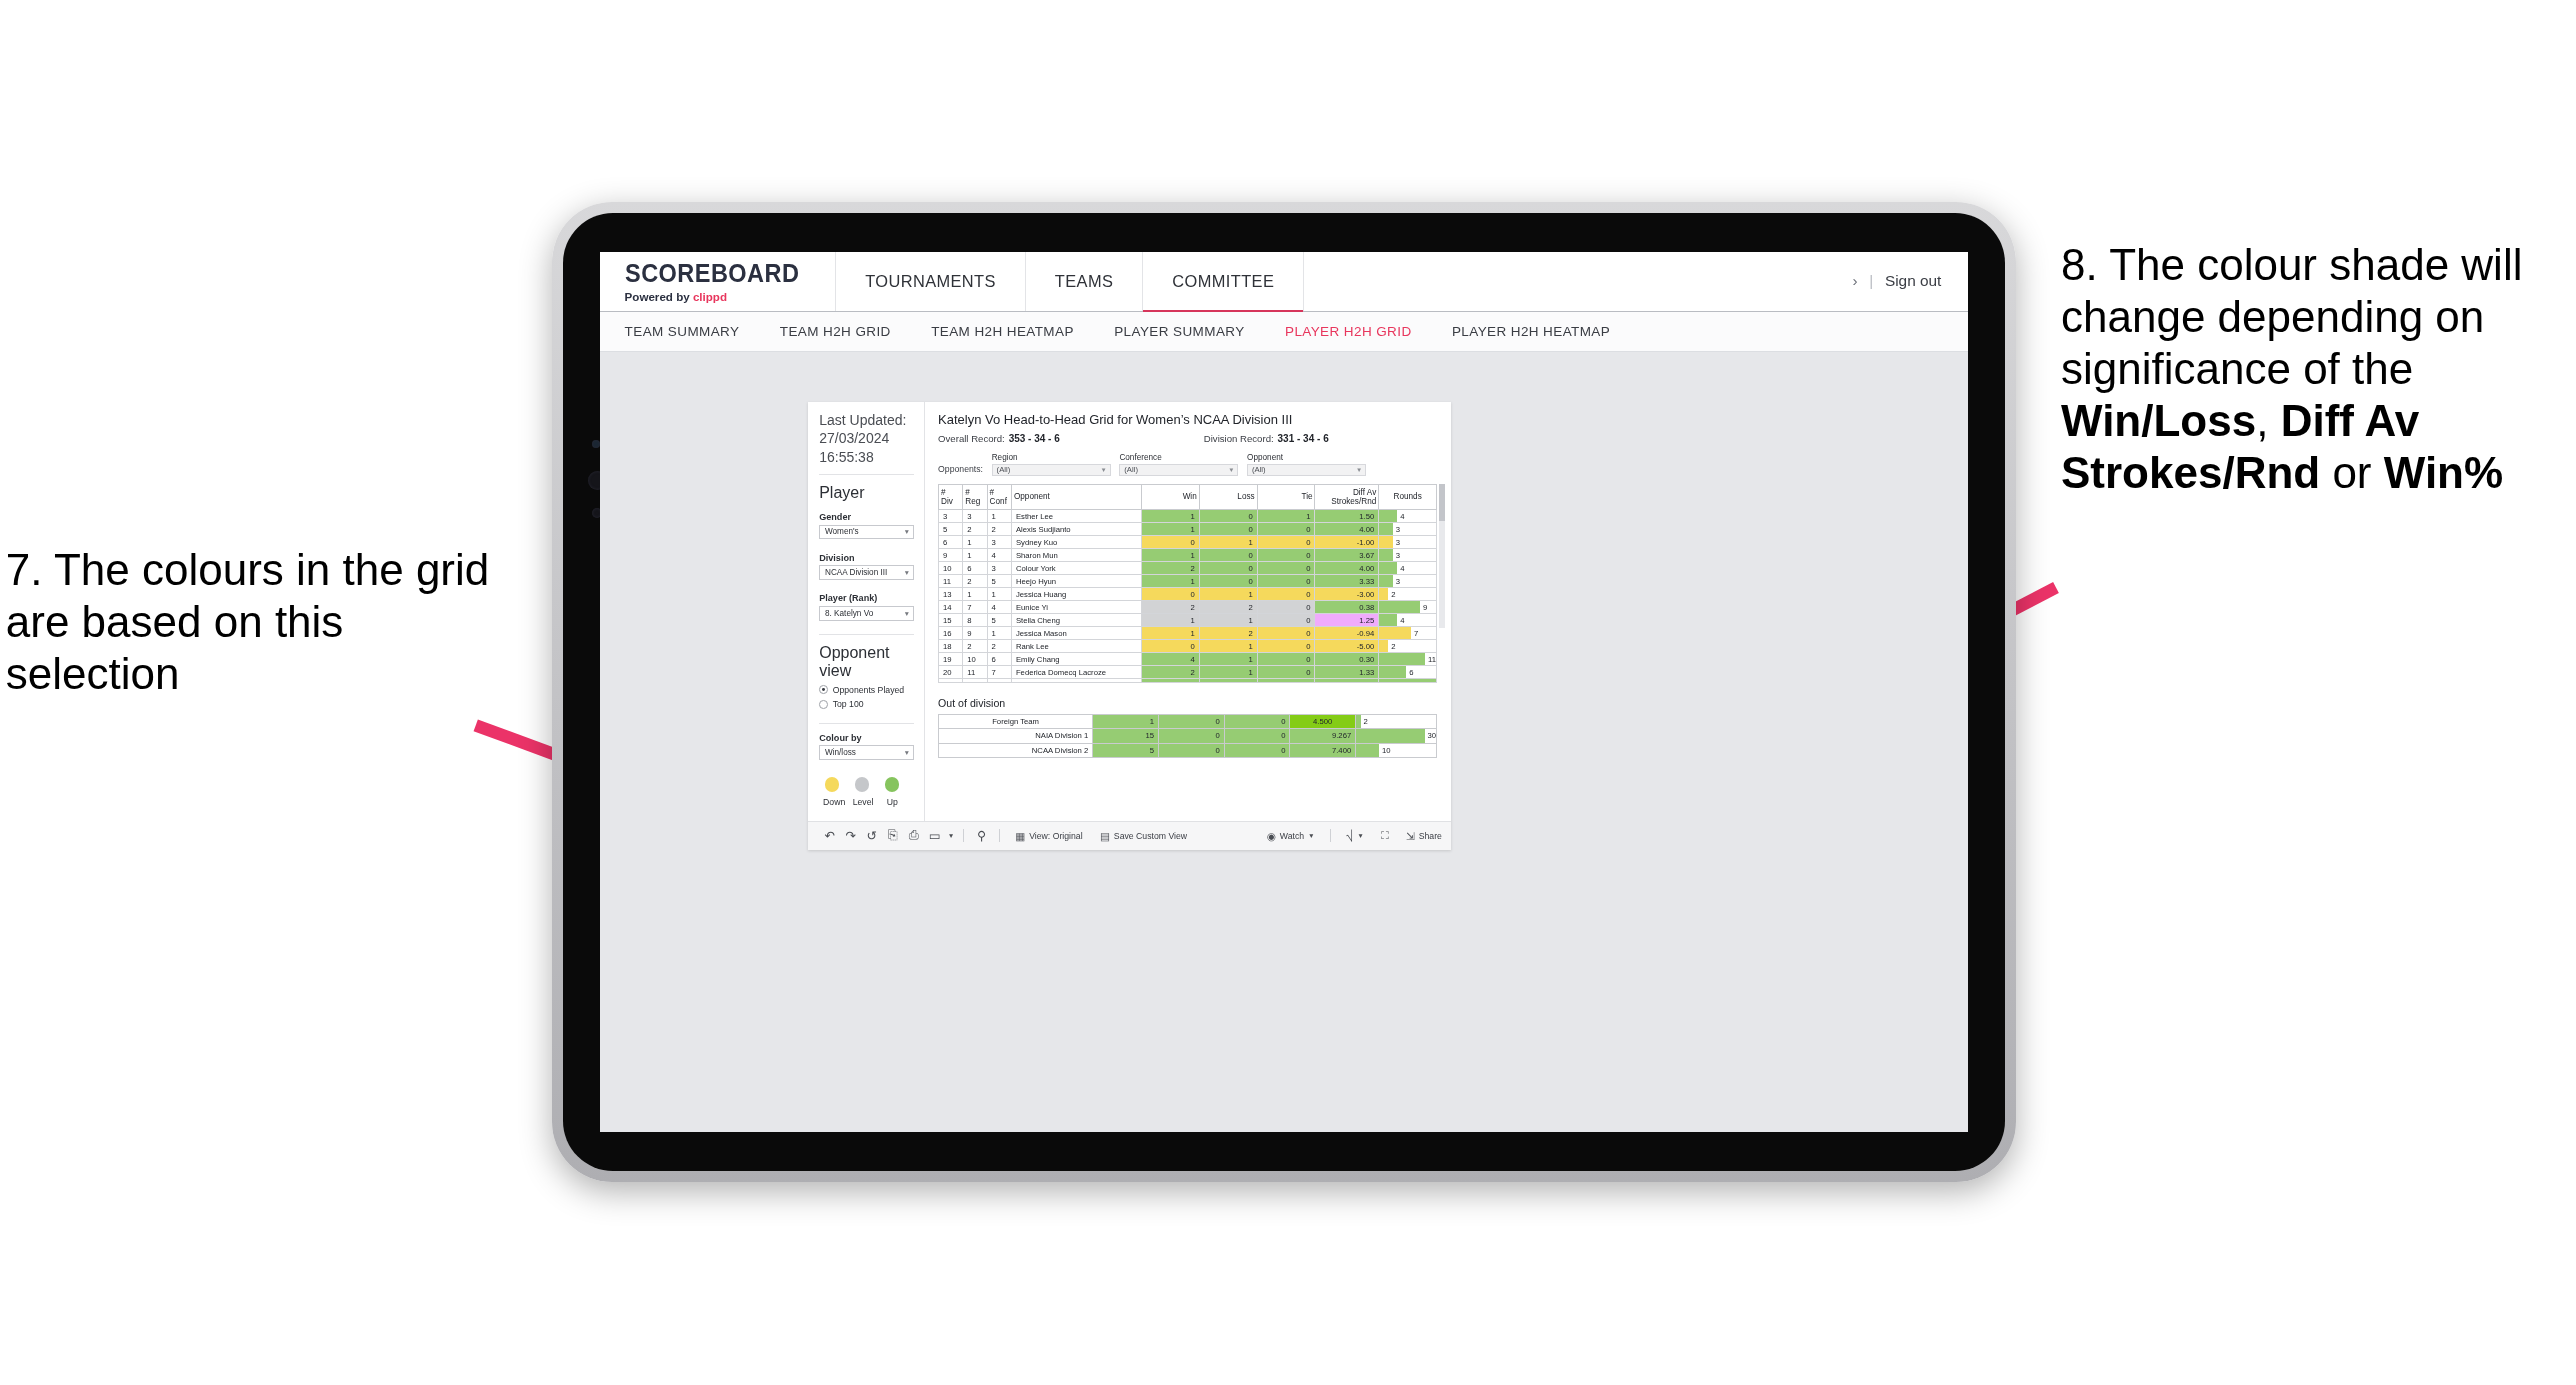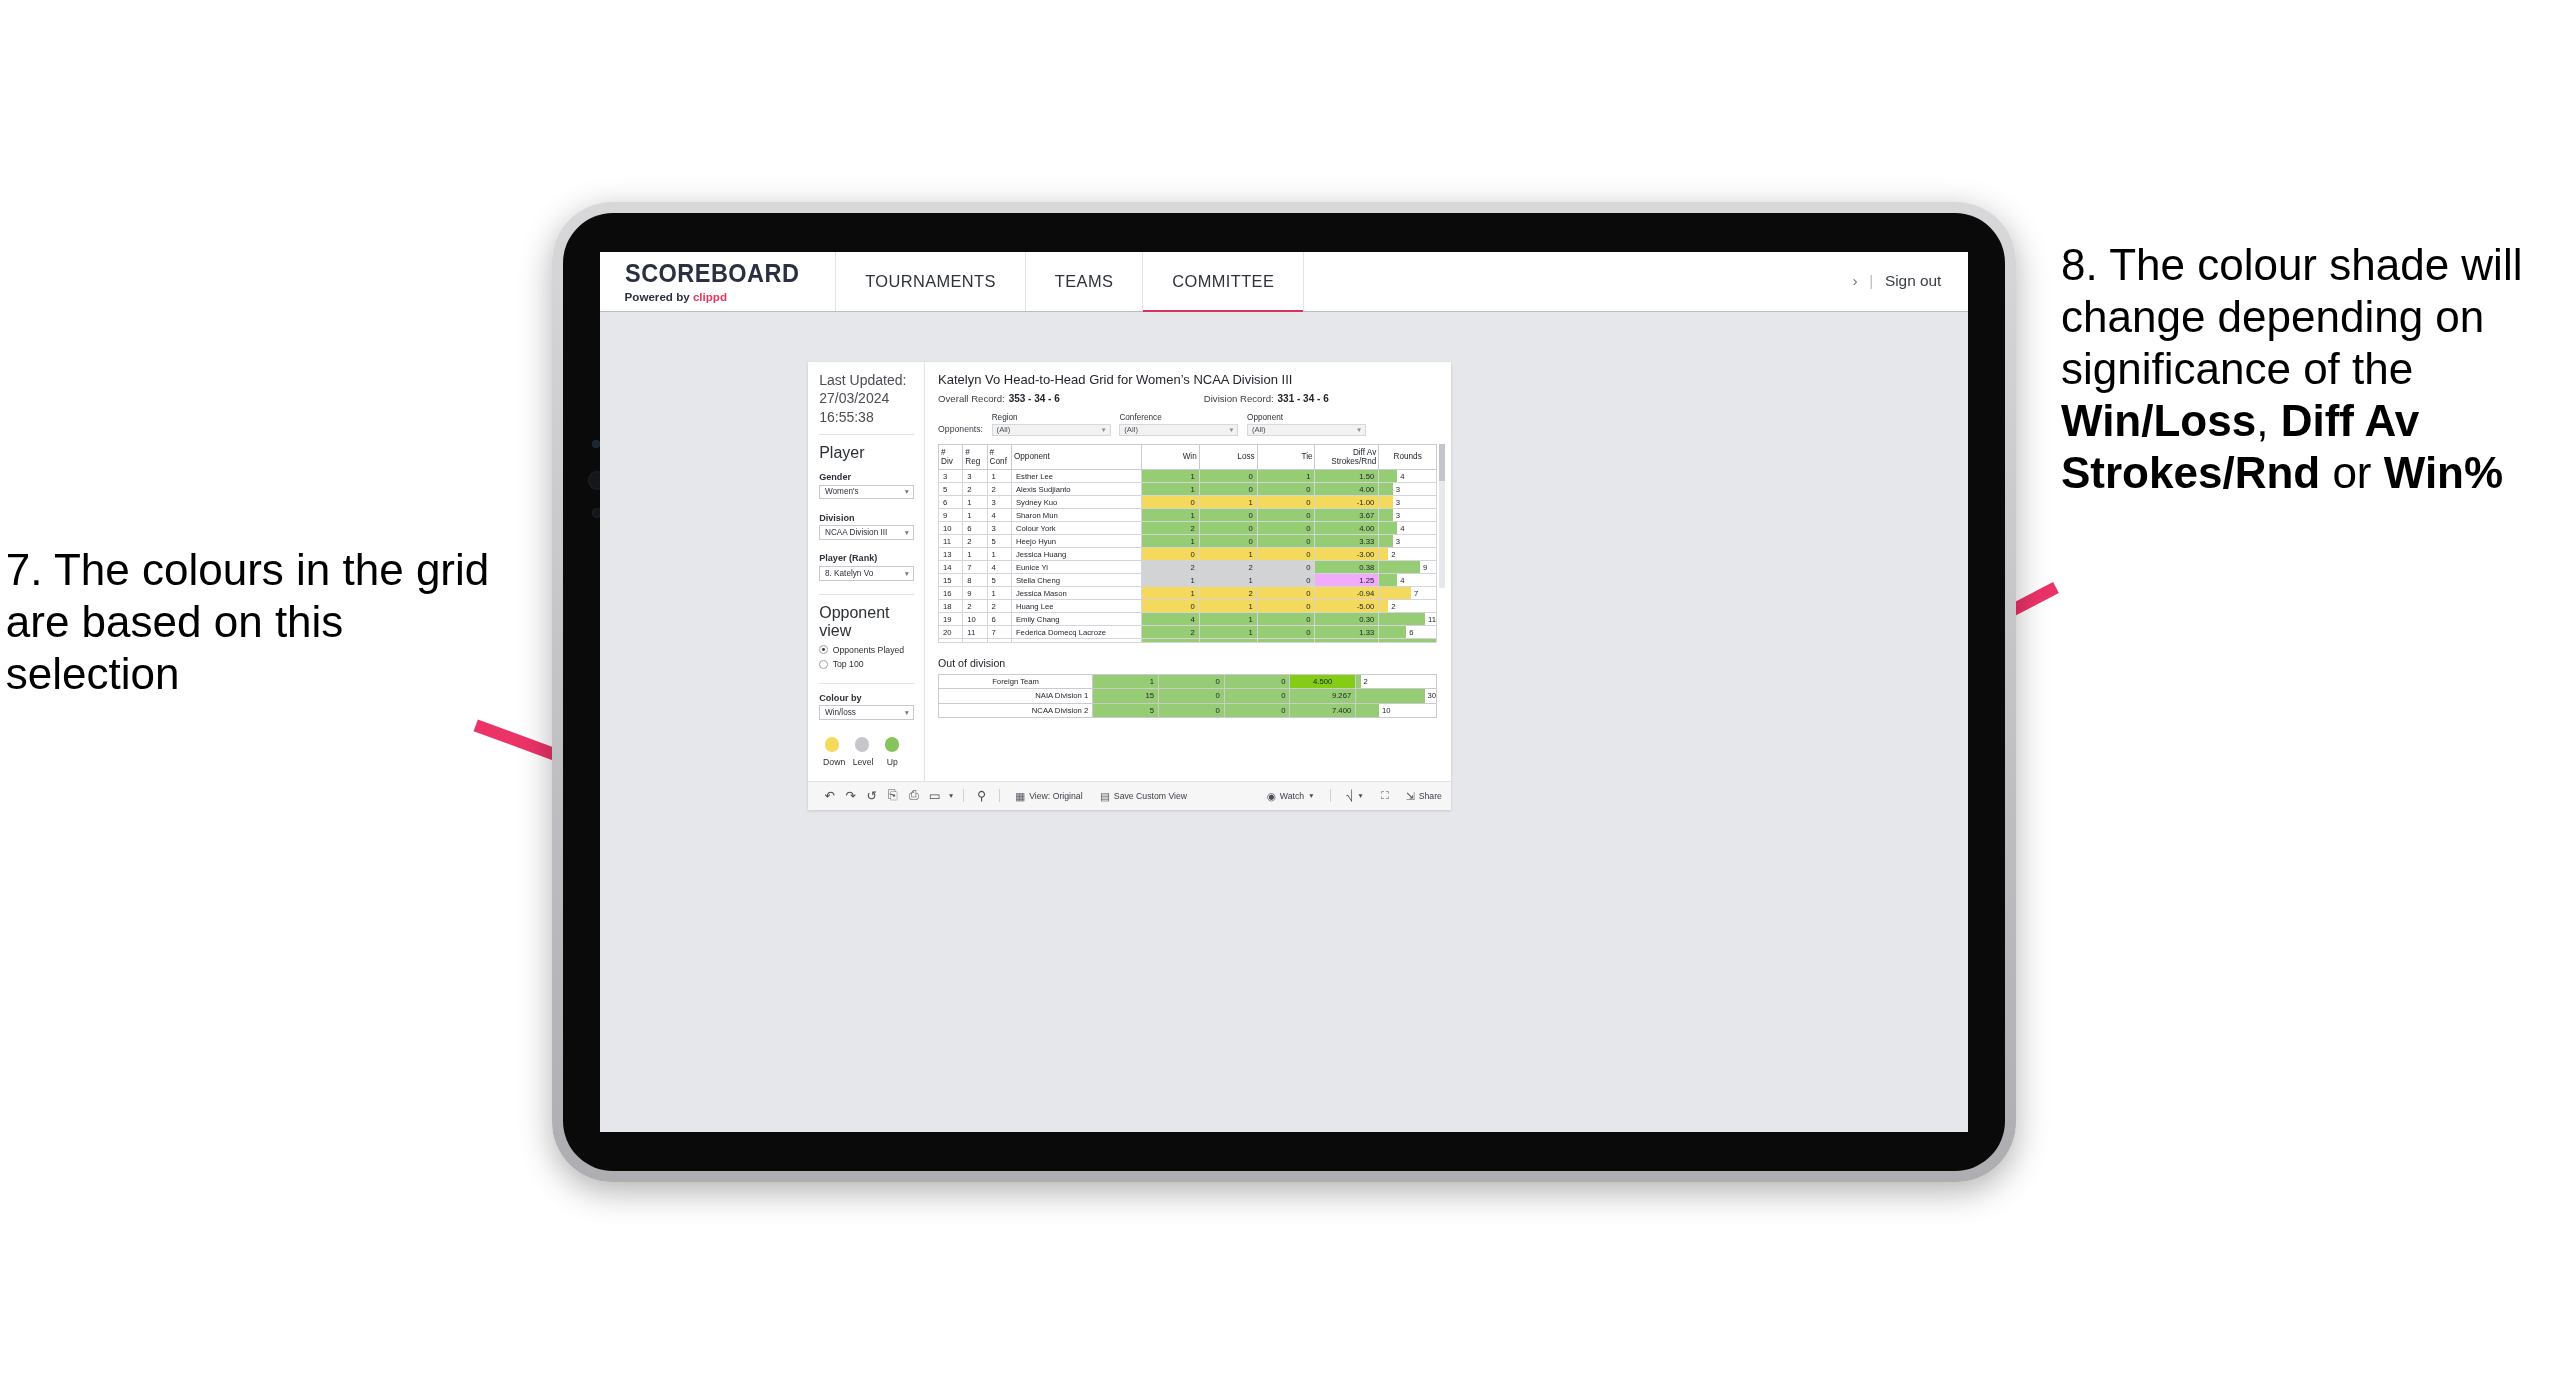--- a/index.html
+++ b/index.html
@@ -254,20 +254,28 @@
             <div class="topnav-item">TEAMS</div>
             <div class="topnav-item active">COMMITTEE</div>
           </div>
           <div id="signout-wrap">
             <span class="chev">›</span>
             <span class="bar">|</span>
             <span>Sign out</span>
           </div>
         </div>
 
+        <div id="subnav">
+          <div class="subnav-item">TEAM SUMMARY</div>
+          <div class="subnav-item">TEAM H2H GRID</div>
+          <div class="subnav-item">TEAM H2H HEATMAP</div>
+          <div class="subnav-item">PLAYER SUMMARY</div>
+          <div class="subnav-item active">PLAYER H2H GRID</div>
+          <div class="subnav-item">PLAYER H2H HEATMAP</div>
+        </div>
 
         <div id="wb-body">
           <div id="viz">
 
             <div id="fpanel">
               <div id="last-updated">Last Updated: 27/03/2024 16:55:38</div>
               <div class="fdiv"></div>
               <div class="fhead">Player</div>
 
               <div class="fgroup">
@@ -546,21 +554,21 @@
                           <div class="rndbar">
                             <div class="fill" style="width:56%;background:#f5d95c"></div>
                             <div class="num">7</div>
                           </div>
                         </td>
                       </tr>
                       <tr>
                         <td class="c-div" style="background: rgb(255, 255, 255);">18</td>
                         <td class="c-reg" style="background: rgb(255, 255, 255);">2</td>
                         <td class="c-conf" style="background: rgb(255, 255, 255);">2</td>
-                        <td class="c-opp" style="background: rgb(255, 255, 255);">Huang Lee</td>
+                        <td class="c-opp" style="background: rgb(255, 255, 255);">Rank Lee</td>
                         <td class="c-num" style="background: rgb(245, 217, 92);">0</td>
                         <td class="c-num" style="background: rgb(245, 217, 92);">1</td>
                         <td class="c-num" style="background: rgb(245, 217, 92);">0</td>
                         <td class="c-diff" style="background: rgb(245, 217, 92);">-5.00</td>
                         <td class="c-rnd">
                           <div class="rndbar">
                             <div class="fill" style="width:16%;background:#f5d95c"></div>
                             <div class="num">2</div>
                           </div>
                         </td>

